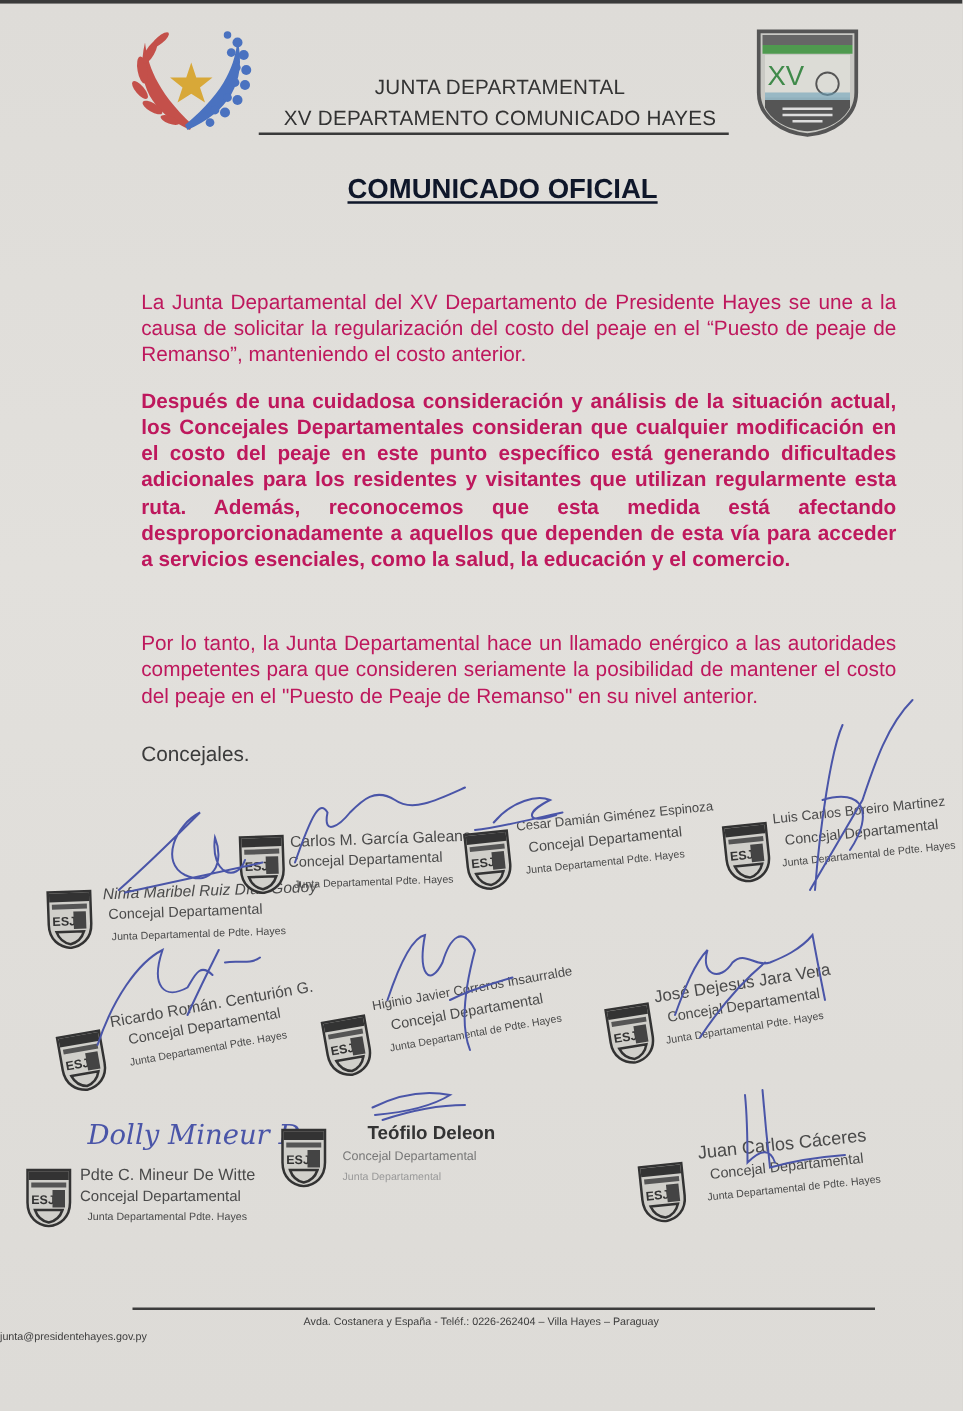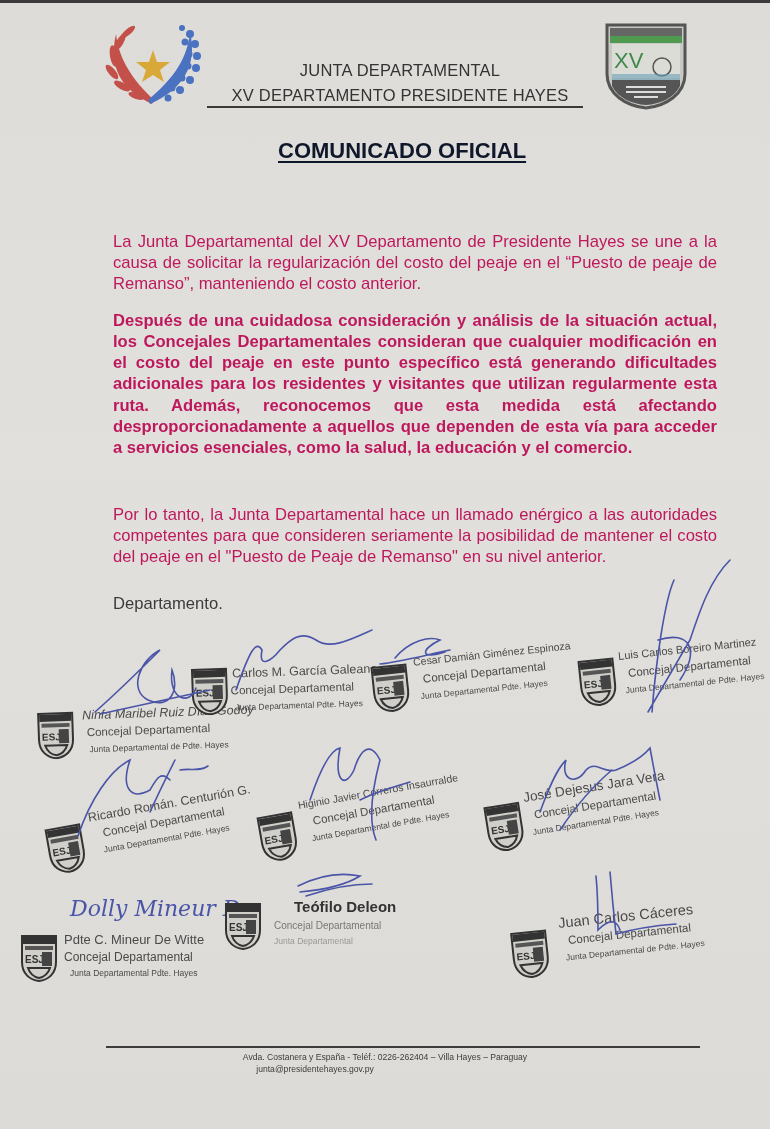--- a/index.html
+++ b/index.html
@@ -43,21 +43,21 @@
     transform-origin: left bottom;
   }
   .sig .seal { position: absolute; width: 38px; height: 48px; }
   .sig .name { position: absolute; white-space: nowrap; font-size: 12.5px; }
   .sig .role { position: absolute; white-space: nowrap; font-size: 11.5px; }
   .sig .org  { position: absolute; white-space: nowrap; font-size: 8.5px; }
   .scribble { position: absolute; pointer-events: none; }
 
   .footer-rule { position: absolute; left: 106px; top: 1046px; width: 594px; height: 2px; background: #3c3c3c; }
   .footer-addr { position: absolute; left: 0; width: 770px; top: 1052px; text-align: center; font-size: 8.6px; color: #3d3d3d; }
-  .footer-mail { position: absolute; left: 0; width: 630px; top: 1064px; text-align: center; font-size: 8.6px; color: #3d3d3d; }
+  .footer-mail { position: absolute; left: 0; width: 630px; top: 1064px; font-size: 8.6px; color: #3d3d3d; }
 </style>
 </head>
 <body>
 
 <div class="topedge"></div>
 <div class="paper"></div>
 
 <svg class="emblem-left" viewBox="0 0 102 90">
   <g fill="#c4504a">
     <path d="M50 84 C20 70 6 48 14 14 C16 30 22 52 52 80 Z"></path>
@@ -95,29 +95,29 @@
   <text x="10" y="46" font-family="Liberation Sans, sans-serif" font-size="22" fill="#3f8a4a">XV</text>
   <circle cx="58" cy="45" r="9" fill="none" stroke="#555" stroke-width="1.5"></circle>
   <rect x="8" y="52" width="68" height="8" fill="#6aa0b8" opacity="0.6"></rect>
   <path d="M8 58 H76 V64 C70 76 56 82 42 83 C28 82 14 76 8 64 Z" fill="#555"></path>
   <rect x="22" y="64" width="40" height="2" fill="#ddd"></rect>
   <rect x="22" y="69" width="40" height="2" fill="#ddd"></rect>
   <rect x="30" y="74" width="24" height="2" fill="#ddd"></rect>
 </svg>
 
 <div class="hdr-title hdr-line1">JUNTA DEPARTAMENTAL</div>
-<div class="hdr-title hdr-line2">XV DEPARTAMENTO PRESIDENTE HAYES</div>
+<div class="hdr-title hdr-line2">XV DEPARTAMENTO COMUNICADO HAYES</div>
 <div class="hdr-rule"></div>
 
 <div class="comunicado">COMUNICADO OFICIAL</div>
 
 <p class="para p1">La Junta Departamental del XV Departamento de Presidente Hayes se une a la causa de solicitar la regularización del costo del peaje en el “Puesto de peaje de Remanso”, manteniendo el costo anterior.</p>
 <p class="para p2">Después de una cuidadosa consideración y análisis de la situación actual, los Concejales Departamentales consideran que cualquier modificación en el costo del peaje en este punto específico está generando dificultades adicionales para los residentes y visitantes que utilizan regularmente esta ruta. Además, reconocemos que esta medida está afectando desproporcionadamente a aquellos que dependen de esta vía para acceder a servicios esenciales, como la salud, la educación y el comercio.</p>
 <p class="para p3">Por lo tanto, la Junta Departamental hace un llamado enérgico a las autoridades competentes para que consideren seriamente la posibilidad de mantener el costo del peaje en el "Puesto de Peaje de Remanso" en su nivel anterior.</p>
-<div class="atent">Departamento.</div>
+<div class="atent">Concejales.</div>
 
 <svg width="0" height="0" style="position:absolute">
   <defs>
     <symbol id="seal" viewBox="0 0 38 48">
       <path d="M2 2 H36 V28 C36 40 28 46 19 47 C10 46 2 40 2 28 Z" fill="#d0cfca" stroke="#333" stroke-width="2"></path>
       <rect x="3" y="3" width="32" height="7" fill="#333"></rect>
       <path d="M5 12 H33 V16 H5 Z" fill="#555"></path>
       <text x="5" y="29" font-family="Liberation Sans, sans-serif" font-size="10" font-weight="bold" fill="#333">ESJ</text>
       <rect x="22" y="18" width="10" height="14" fill="#444"></rect>
       <path d="M8 34 H30 C28 40 24 43 19 44 C14 43 10 40 8 34 Z" fill="none" stroke="#333" stroke-width="2"></path>

